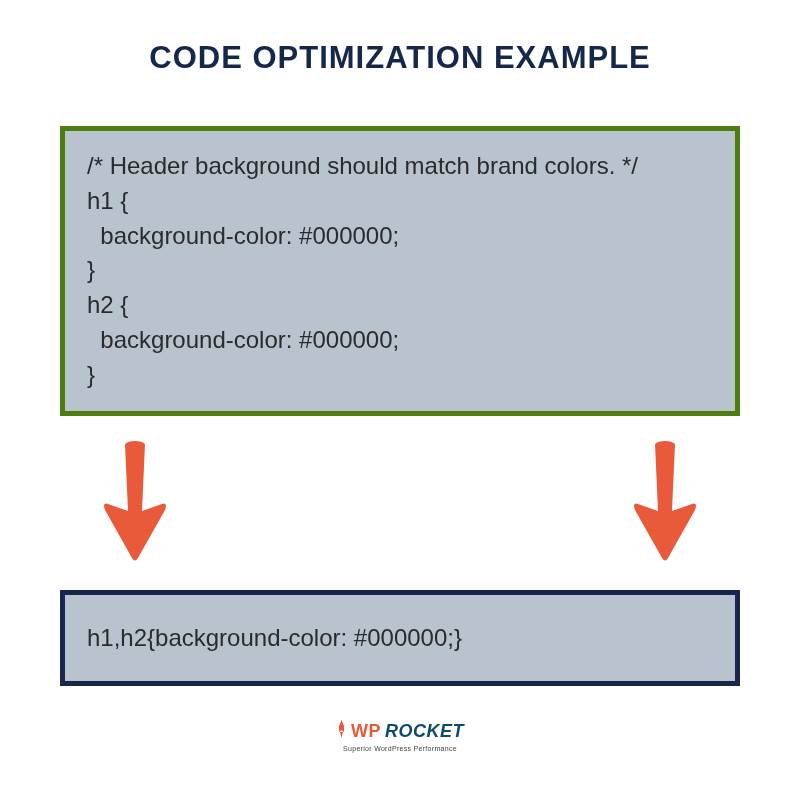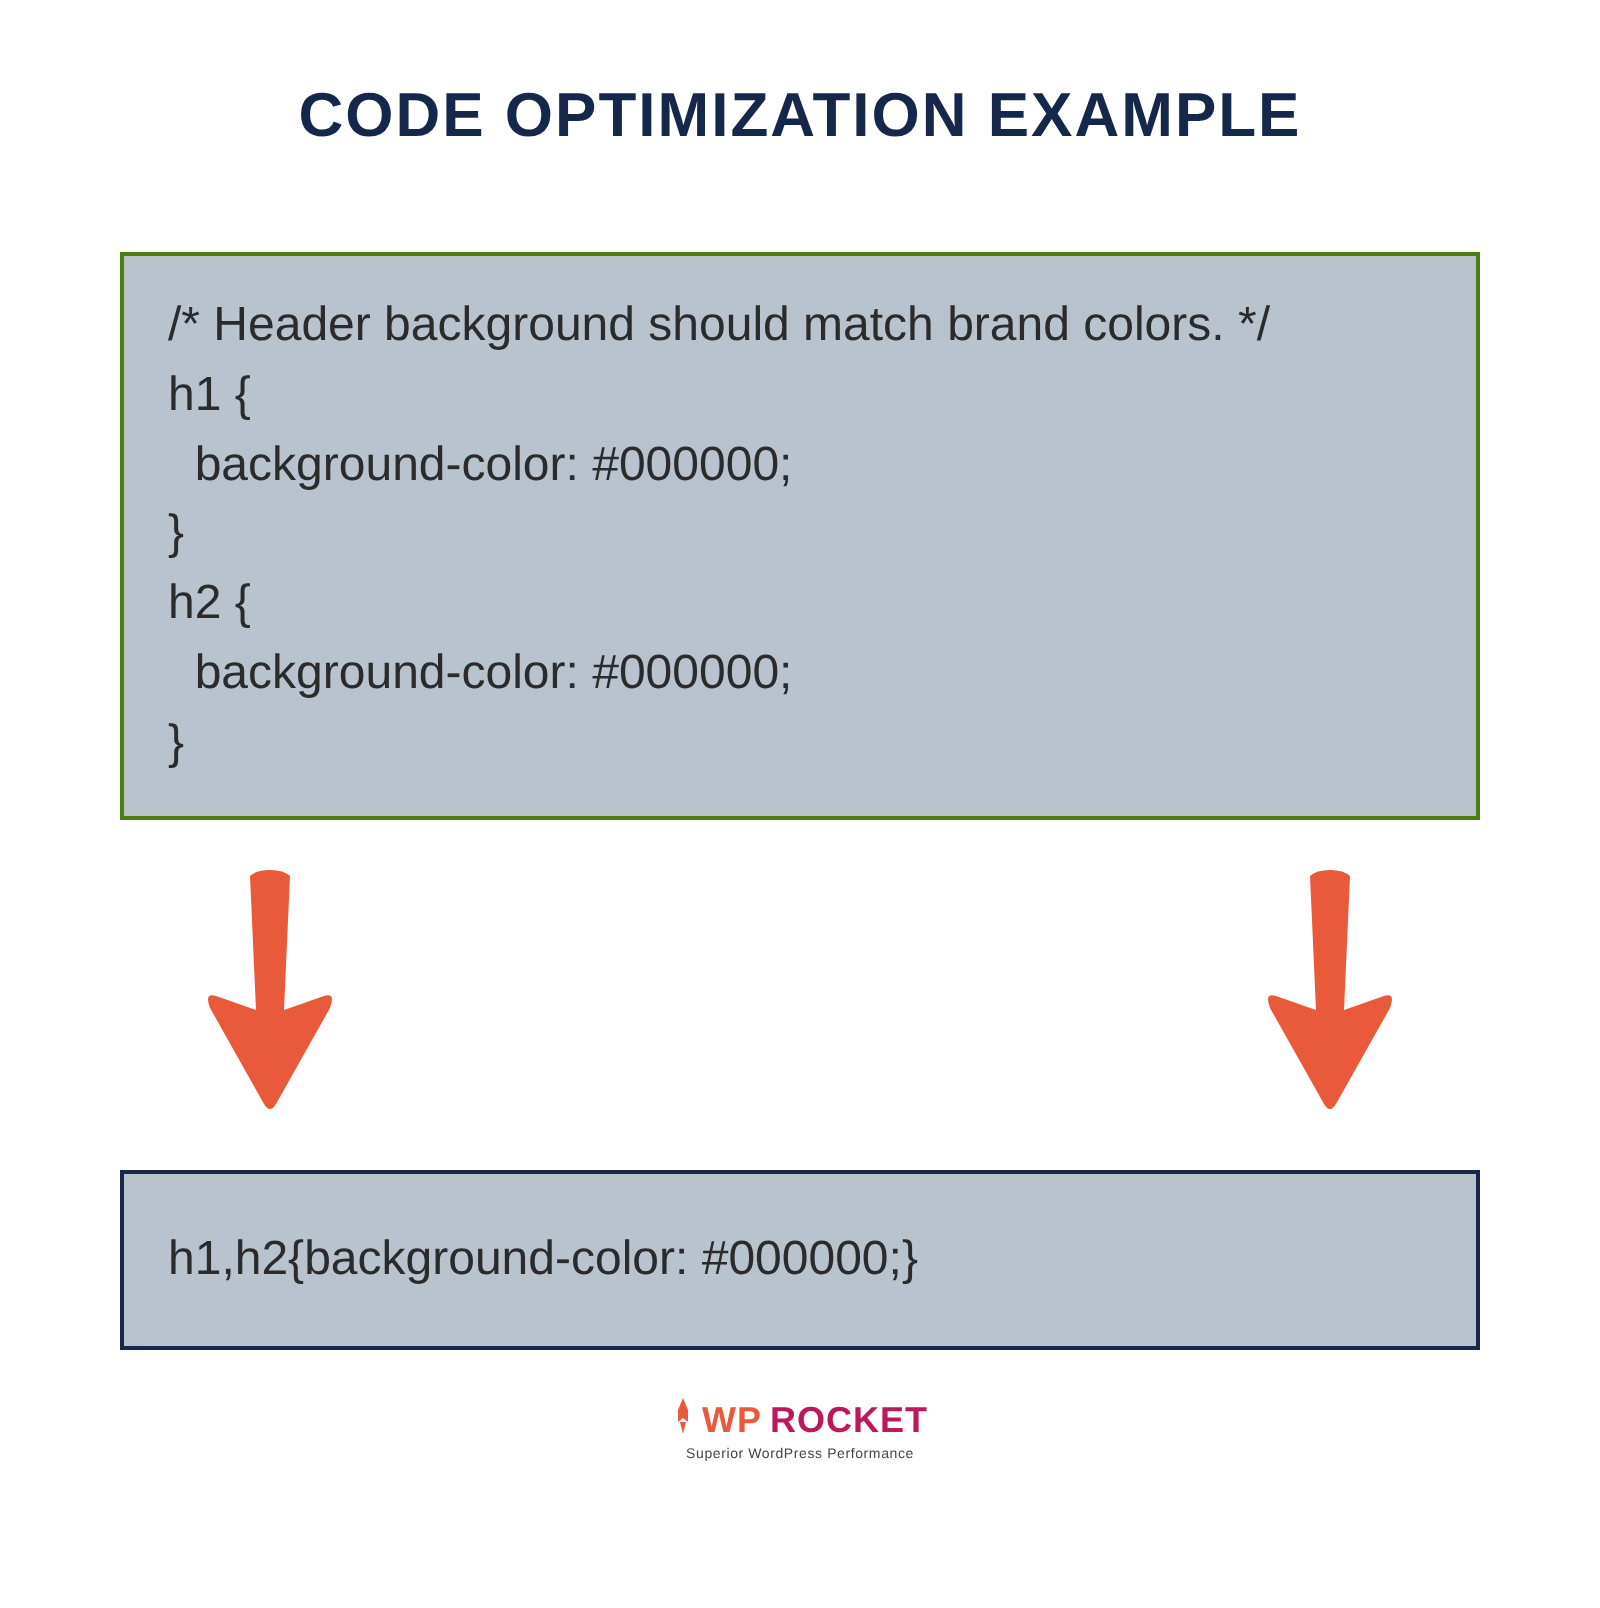--- a/index.html
+++ b/index.html
@@ -20,21 +20,21 @@
     .title {
       color: #16274c;
       font-size: 31px;
       font-weight: 700;
       letter-spacing: 1px;
       text-align: center;
       margin-bottom: 50px;
     }
     .code-box {
       background: #b9c3ce;
-      border: 2px solid #4d7c0f;
+      border: 5px solid #4d7c0f;
       width: 100%;
       padding: 18px 22px;
     }
     .code-box-before {
       min-height: 280px;
     }
     .code-box-after {
       border-color: #16274c;
       padding: 26px 22px;
     }
@@ -58,39 +58,40 @@
       font-size: 31px;
       font-weight: 900;
       letter-spacing: 1px;
       text-align: center;
     }
     .arrow-svg {
       width: 90px;
       height: 130px;
     }
     .footer-logo {
-      margin-top: 24px;
+      margin-top: 34px;
       display: flex;
       flex-direction: column;
       align-items: center;
       gap: 2px;
     }
     .logo-main {
       font-size: 18px;
       font-weight: 900;
       letter-spacing: 0.5px;
       display: flex;
       align-items: center;
     }
     .logo-wp {
       color: #e85a3a;
     }
     .logo-rocket {
-      color: #be185d;
+      color: #0c4a6e;
       margin-left: 4px;
+      font-style: italic;
     }
     .logo-tag {
       font-size: 7px;
       color: #444;
       letter-spacing: 0.3px;
     }
     .logo-icon {
       width: 11px;
       height: 18px;
       margin-right: 4px;

